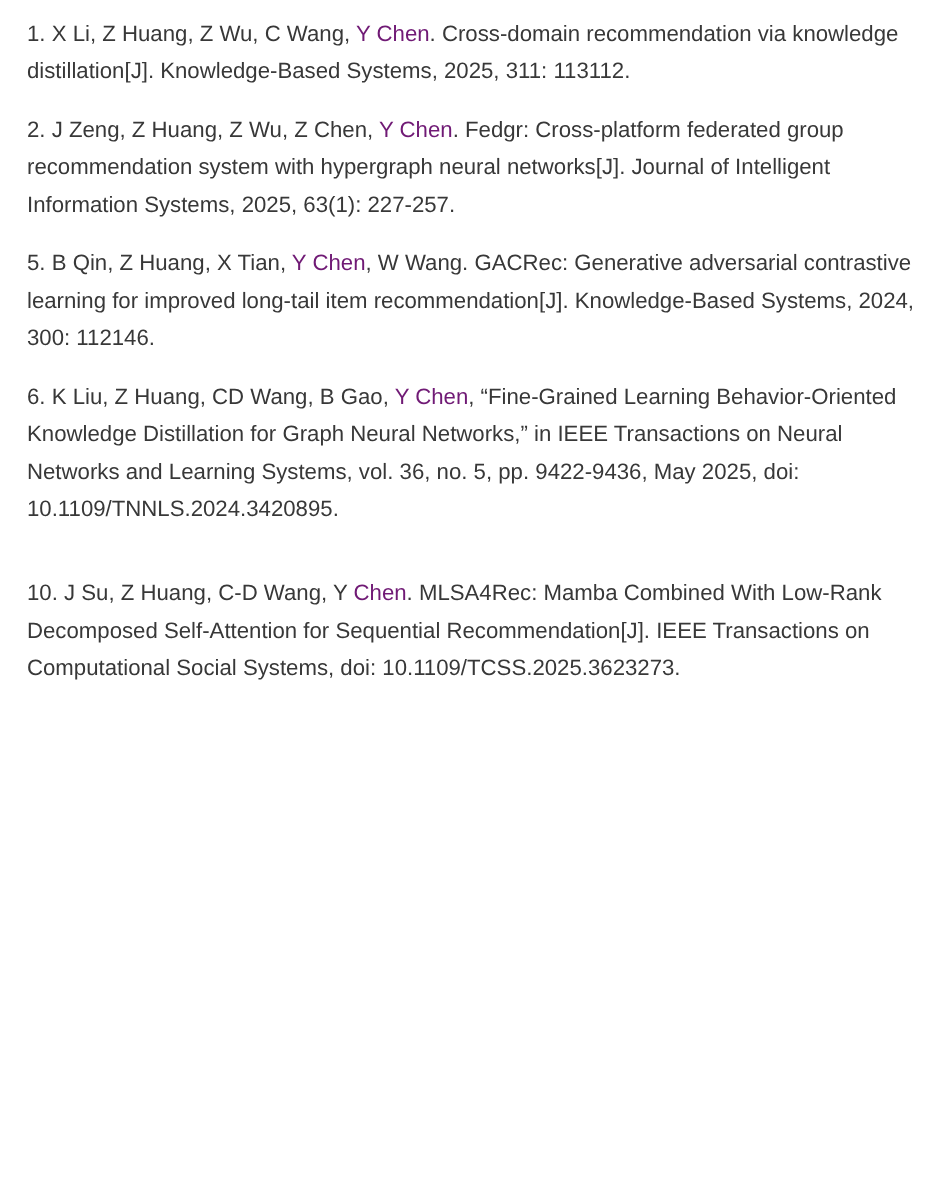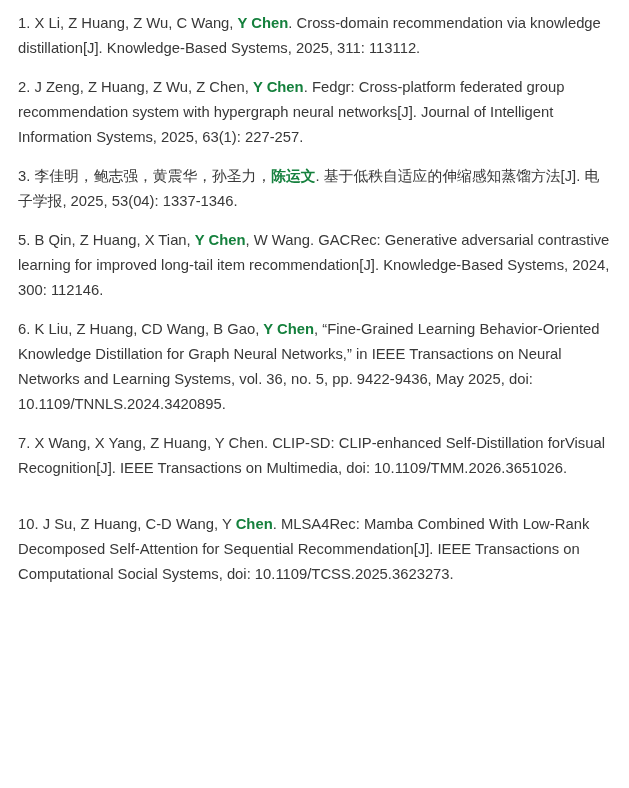--- a/index.html
+++ b/index.html
@@ -26,28 +26,26 @@
     margin: 0 0 14px 0;
     text-align: left;
     word-break: normal;
     overflow-wrap: break-word;
   }
   p.ref:last-child {
     margin-bottom: 0;
     margin-top: 31px;
   }
   p.ref strong {
-    font-weight: bold;
-    color: #15803d;
+    font-weight: normal;
+    color: #701a75;
   }
 </style>
 </head>
 <body>
 
 <main class="page">
     <p class="ref">1. X Li, Z Huang, Z Wu, C Wang, <strong>Y Chen</strong>. Cross-domain recommendation via knowledge distillation[J]. Knowledge-Based Systems, 2025, 311: 113112.</p>
     <p class="ref">2. J Zeng, Z Huang, Z Wu, Z Chen, <strong>Y Chen</strong>. Fedgr: Cross-platform federated group recommendation system with hypergraph neural networks[J]. Journal of Intelligent Information Systems, 2025, 63(1): 227-257.</p>
-    <p class="ref">3. 李佳明，鲍志强，黄震华，孙圣力，<strong>陈运文</strong>. 基于低秩自适应的伸缩感知蒸馏方法[J]. 电子学报, 2025, 53(04): 1337-1346.</p>
     <p class="ref">5. B Qin, Z Huang, X Tian, <strong>Y Chen</strong>, W Wang. GACRec: Generative adversarial contrastive learning for improved long-tail item recommendation[J]. Knowledge-Based Systems, 2024, 300: 112146.</p>
     <p class="ref">6. K Liu, Z Huang, CD Wang, B Gao, <strong>Y Chen</strong>, “Fine-Grained Learning Behavior-Oriented Knowledge Distillation for Graph Neural Networks,” in IEEE Transactions on Neural Networks and Learning Systems, vol. 36, no. 5, pp. 9422-9436, May 2025, doi: 10.1109/TNNLS.2024.3420895.</p>
-    <p class="ref">7. X Wang, X Yang, Z Huang, Y Chen. CLIP-SD: CLIP-enhanced Self-Distillation forVisual Recognition[J]. IEEE Transactions on Multimedia, doi: 10.1109/TMM.2026.3651026.</p>
     <p class="ref">10. J Su, Z Huang, C-D Wang, Y <strong>Chen</strong>. MLSA4Rec: Mamba Combined With Low-Rank Decomposed Self-Attention for Sequential Recommendation[J]. IEEE Transactions on Computational Social Systems, doi: 10.1109/TCSS.2025.3623273.</p>
   </main>
 
 </body></html>

